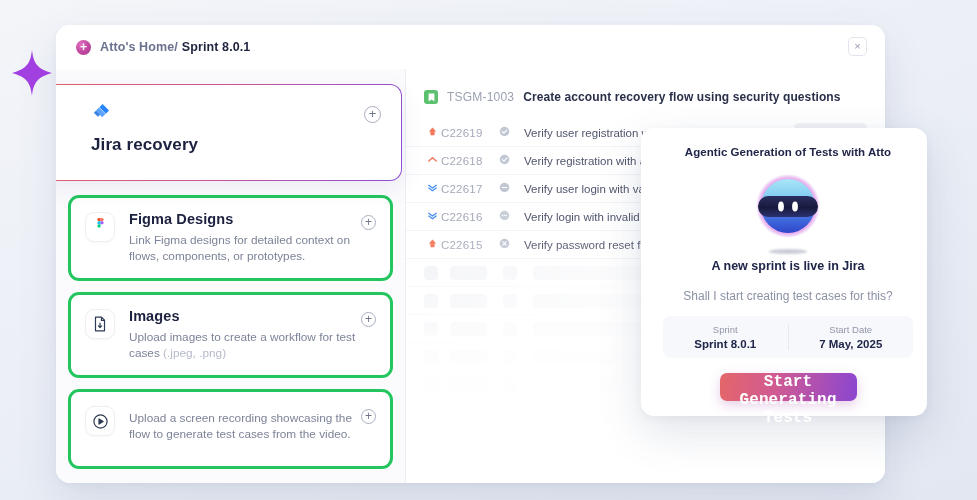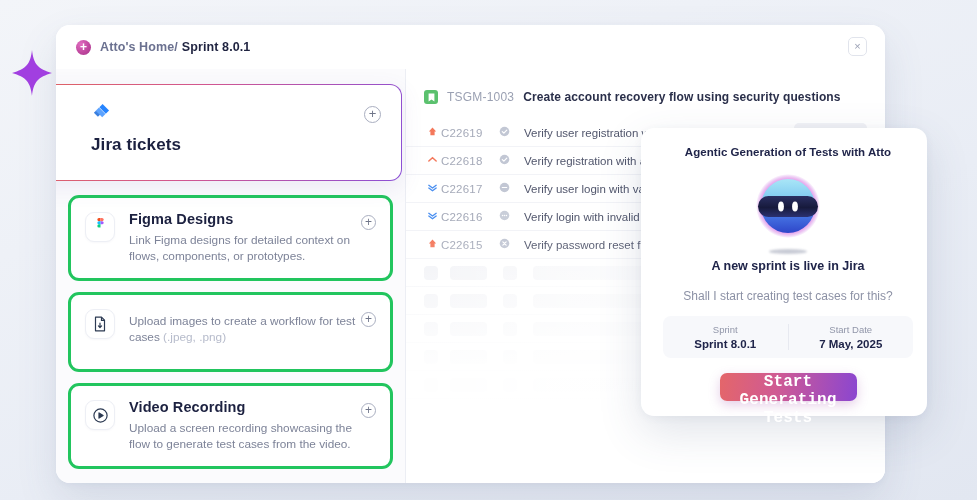--- a/index.html
+++ b/index.html
@@ -249,32 +249,32 @@
       </div>
 
       <div class="src-card">
         <div class="ic-box">
           <svg width="14" height="16" viewBox="0 0 14 16" fill="none" stroke="#2c3a52" stroke-width="1.2">
             <path d="M2.5 1.2h6l3 3v10.6h-9z" stroke-linejoin="round"></path>
             <path d="M8.5 1.2v3.2h3"></path>
             <path d="M7 7.2v4.2M5.4 9.9 7 11.5l1.6-1.6" stroke-linecap="round" stroke-linejoin="round"></path>
           </svg>
         </div>
+        <div class="src-title">Images</div>
         <div class="src-desc"><span>Upload images to create a workflow for test cases </span><span class="muted">(.jpeg, .png)</span></div>
         <div class="plus-btn">+</div>
       </div>
 
       <div class="src-card">
         <div class="ic-box">
           <svg width="17" height="17" viewBox="0 0 17 17" fill="none" stroke="#2c3a52" stroke-width="1.2">
             <circle cx="8.5" cy="8.5" r="6.6"></circle>
             <path d="M7 5.9l4.1 2.6L7 11.1z" fill="#2c3a52" stroke-linejoin="round"></path>
           </svg>
         </div>
-        <div class="src-title">Video Recording</div>
         <div class="src-desc"><span>Upload a screen recording showcasing the flow to generate test cases from the video.</span><span class="muted"></span></div>
         <div class="plus-btn">+</div>
       </div>
     </div>
 
     <div id="right-pane">
 
       <div class="ticket-head">
         <span class="bookmark-box">
           <svg width="7" height="9" viewBox="0 0 7 9">
@@ -386,21 +386,21 @@
     <div id="list-fade"></div>
 
     <div id="card-jira">
       <div class="ic-box">
         <svg width="19" height="19" viewBox="0 0 20 20">
           <path d="M12.2 3.1 19 9.9l-3.4 3.4-6.8-6.8z" fill="#2684ff"></path>
           <path d="M8.4 6.9l6.8 6.8-3.4 3.4-6.8-6.8z" fill="#2684ff" opacity=".75"></path>
           <path d="M5.2 10.2l4.3 4.3-2.2 2.2-4.3-4.3z" fill="#1869d9" opacity=".85"></path>
         </svg>
       </div>
-      <div class="src-title">Jira tickets</div>
+      <div class="src-title">Jira recovery</div>
       <div class="plus-btn">+</div>
     </div>
 
   </div>
 
   <div id="popup">
     <div id="popup-title">Agentic Generation of Tests with Atto</div>
 
     <div id="robot-wrap">
       <svg width="72" height="72" viewBox="0 0 72 72">

